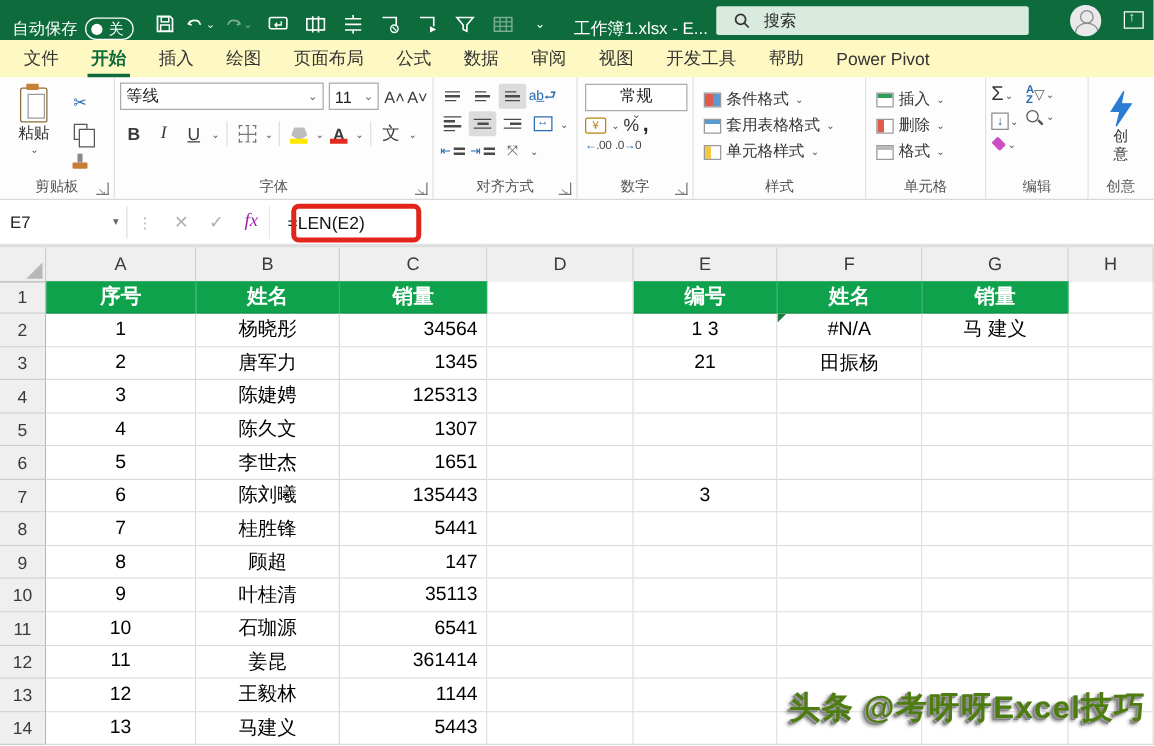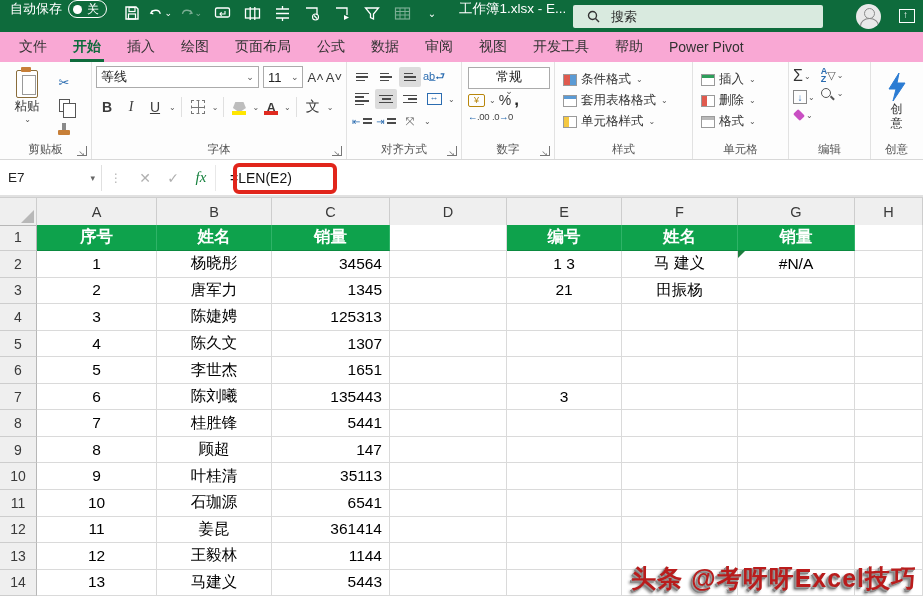--- a/index.html
+++ b/index.html
@@ -2,21 +2,21 @@
 <html><head>
 <meta charset="utf-8">
 <style>
   * { margin:0; padding:0; box-sizing:border-box; }
   html,body { width:923px; height:597px; overflow:hidden; background:#fff;
     font-family:"Liberation Sans","DejaVu Sans",sans-serif; }
   #app { position:relative; width:923px; height:597px; background:#fff; }
 
   
   #titlebar { position:absolute; left:0; top:0; width:923px; height:32px;
-    background:#0e6b3c; display:flex; align-items:flex-start; color:#fff; font-size:13px; }
+    background:#0e6b3c; display:flex; align-items:flex-end; color:#fff; font-size:13px; }
   .autosave { display:flex; align-items:center; gap:6px; margin-left:10px; }
   .toggle-pill { display:flex; align-items:center; gap:5px; border:1.4px solid #fff;
     border-radius:10px; height:18px; padding:0 7px 0 4px; font-size:12px; cursor:pointer; }
   .toggle-dot { width:9px; height:9px; border-radius:50%; background:#fff; }
   .qat { display:flex; align-items:center; gap:4px; margin-left:12px; }
   .qat-btn { width:26px; height:26px; display:flex; align-items:center; justify-content:center;
     border-radius:2px; color:#fff; }
   .qat-btn svg { display:block; }
   .qat-btn.dim { opacity:.45; }
   .qat-caret { font-size:9px; width:12px; }
@@ -28,21 +28,21 @@
   .tb-right { position:absolute; right:0; top:0; height:32px; display:flex; align-items:center; gap:18px; padding-right:8px; }
   .avatar { width:25px; height:25px; border-radius:50%; background:#e9e9e9; position:relative; overflow:hidden; }
   .avatar::before { content:""; position:absolute; left:8px; top:4px; width:9px; height:9px;
     border:1.5px solid #8a8a8a; border-radius:50%; }
   .avatar::after { content:""; position:absolute; left:4px; top:14px; width:17px; height:14px;
     border:1.5px solid #8a8a8a; border-radius:50%; }
   .win-icon { width:16px; height:14px; border:1.4px solid #fff; position:relative; }
   .win-icon::before { content:"↑"; position:absolute; left:3px; top:-1px; font-size:10px; color:#fff; }
 
   
-  #tabs { position:absolute; left:0; top:32px; width:923px; height:30px; background:#f9a8d4;
+  #tabs { position:absolute; left:0; top:32px; width:923px; height:30px; background:#fef9c3;
     display:flex; align-items:stretch; padding-left:6px; }
   .tab { display:flex; align-items:center; padding:0 13px; font-size:14px; color:#333;
     cursor:pointer; position:relative; white-space:nowrap; }
   .tab.active { color:#0e6b3c; font-weight:bold; }
   .tab.active::after { content:""; position:absolute; left:10px; right:10px; bottom:0;
     height:3px; background:#0e6b3c; }
 
   
   #ribbon { position:absolute; left:0; top:62px; width:923px; height:98px; background:#fdfdfd;
     border-bottom:1px solid #d8d8d8; display:flex; }
@@ -143,21 +143,21 @@
   
   #formulabar { position:absolute; left:0; top:160px; width:923px; height:37px; background:#fff;
     border-bottom:2px solid #e1e1e1; display:flex; align-items:center; }
   .namebox { width:100px; height:26px; margin-left:2px; display:flex; align-items:center;
     justify-content:space-between; padding:0 6px; font-size:13.5px; color:#222;
     border-right:1px solid #e0e0e0; cursor:pointer; }
   .namebox .car { font-size:9px; color:#666; }
   .fb-dots { color:#b5b5b5; font-size:12px; padding:0 8px; letter-spacing:1px; }
   .fb-btn { width:28px; height:26px; display:flex; align-items:center; justify-content:center;
     font-size:14px; color:#b0b0b0; cursor:pointer; }
-  .fb-fx { color:#15803d; font-style:italic; font-family:"Liberation Serif",serif; font-size:15px; }
+  .fb-fx { color:#a21caf; font-style:italic; font-family:"Liberation Serif",serif; font-size:15px; }
   .fb-input { flex:1; height:26px; display:flex; align-items:center; padding-left:14px;
     font-size:14px; color:#111; border-left:1px solid #e8e8e8; cursor:text; }
   .red-annotation { position:absolute; left:233px; top:3px; width:104px; height:31px;
     border:4px solid #e1251b; border-radius:6px; pointer-events:none; }
 
   
   #gridwrap { position:absolute; left:0; top:197px; width:923px; height:400px; background:#fff; border-top:1px solid #cfcfcf; }
   #grid { display:grid; grid-template-columns:37px 120px 115px 118px 117px 115px 116px 117px minmax(0,1fr);
     grid-auto-rows:26.55px; }
   .hcell { background:#efefef; border-right:1px solid #cdcdcd; border-bottom:1px solid #b7b7b7;
@@ -169,21 +169,21 @@
     display:flex; align-items:center; justify-content:center; font-size:14px; color:#3a3a3a; cursor:pointer; }
   .cell { border-right:1px solid #dadada; border-bottom:1px solid #dadada; background:#fff;
     display:flex; align-items:center; font-size:15.5px; color:#000; padding:0 4px;
     white-space:pre; overflow:hidden; cursor:cell; position:relative; }
   .cell.center { justify-content:center; } .cell.right { justify-content:flex-end; padding-right:7px; }
   .cell.green { background:#0ea24c; color:#fff; font-weight:bold; font-size:16.5px;
     border-right-color:#2fb368; border-bottom-color:#0b8a40; justify-content:center; }
   .cell .err-tri { position:absolute; left:0; top:0; border-top:7px solid #1c7c3d; border-right:7px solid transparent; }
 
   
-  #watermark { position:absolute; right:6px; bottom:2px; font-size:25px; font-weight:bold; color:#b91c1c;
+  #watermark { position:absolute; right:6px; bottom:15px; font-size:25px; font-weight:bold; color:#4d7c0f;
     text-shadow:-1px 1px 0 #9a9a9a,-2px 2px 0 #828282,-3px 3px 3px #6e6e6e; z-index:50;
     letter-spacing:1px; white-space:nowrap; }
 </style>
 </head>
 <body>
 
 <div id="app">
 
   <div id="titlebar">
     <div class="autosave">
@@ -567,22 +567,22 @@
         <div class="cell green">编号</div>
         <div class="cell green">姓名</div>
         <div class="cell green">销量</div>
         <div class="cell"></div>
         <div class="rowhead">2</div>
         <div class="cell center">1</div>
         <div class="cell center">杨晓彤</div>
         <div class="cell right">34564</div>
         <div class="cell"></div>
         <div class="cell center">1 3</div>
+        <div class="cell center">#N/A<span class="err-tri"></span></div>
         <div class="cell center">马 建义</div>
-        <div class="cell center">#N/A<span class="err-tri"></span></div>
         <div class="cell"></div>
         <div class="rowhead">3</div>
         <div class="cell center">2</div>
         <div class="cell center">唐军力</div>
         <div class="cell right">1345</div>
         <div class="cell"></div>
         <div class="cell center">21</div>
         <div class="cell center">田振杨</div>
         <div class="cell center"></div>
         <div class="cell"></div>

